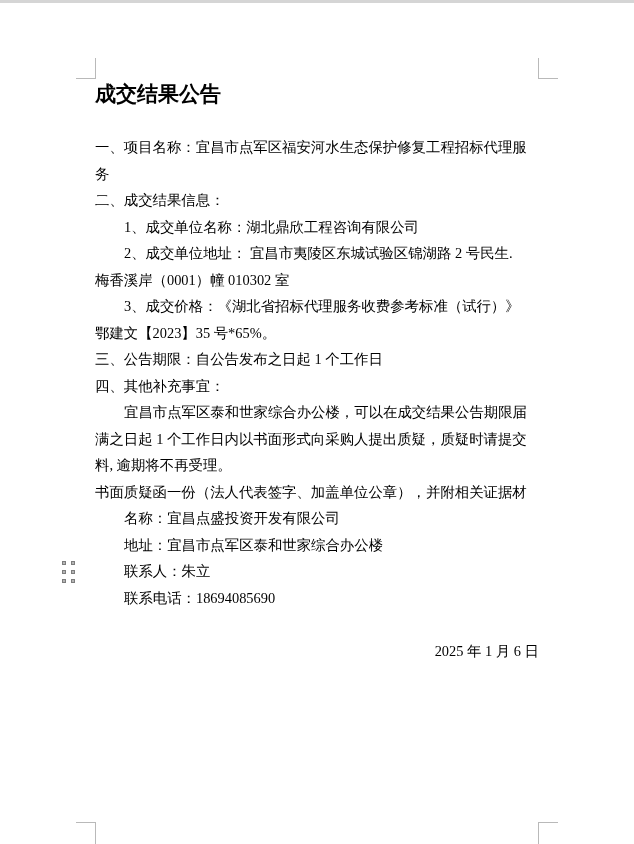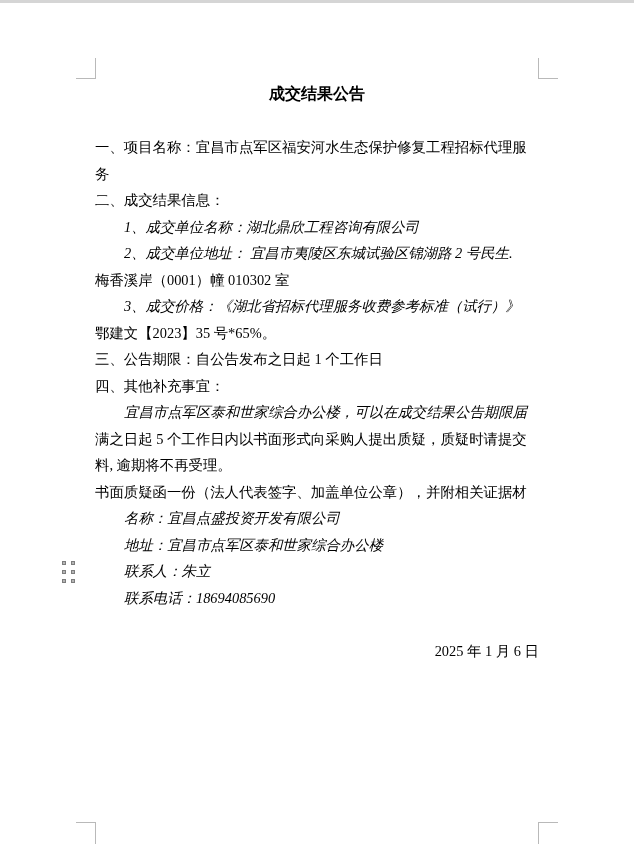--- a/index.html
+++ b/index.html
@@ -47,26 +47,25 @@
   }
   
   .content {
     position: absolute; left: 95px; top: 81px;
     width: 444px;
     font-size: 14.4px;
     line-height: 26.5px;
   }
   .line { height: 26.5px; white-space: pre; overflow: visible; }
   .line.title {
-    font-size: 16px;
+    font-size: 21px;
     font-weight: 700;
-    text-align: center;
     white-space: normal;
   }
-  .line.indent { padding-left: 29px; font-style: italic; }
+  .line.indent { padding-left: 29px; }
   .line.right { text-align: right; }
   .lbl { font-weight: 400; }
 </style>
 </head>
 <body>
 
 <div class="page">
 
   <div class="top-band"></div>
 
@@ -97,21 +96,21 @@
     <div class="line indent">1、成交单位名称：湖北鼎欣工程咨询有限公司</div>
     <div class="line indent">2、成交单位地址： 宜昌市夷陵区东城试验区锦湖路 2 号民生.</div>
     <div class="line">梅香溪岸（0001）幢 010302 室</div>
     <div class="line indent">3、成交价格：《湖北省招标代理服务收费参考标准（试行）》</div>
     <div class="line">鄂建文【2023】35 号*65%。</div>
 
     <div class="line"><span class="lbl">三、公告期限：</span><span>自公告发布之日起 1 个工作日</span></div>
 
     <div class="line"><span class="lbl">四、其他补充事宜：</span></div>
     <div class="line indent">宜昌市点军区泰和世家综合办公楼，可以在成交结果公告期限届</div>
-    <div class="line">满之日起 5 个工作日内以书面形式向采购人提出质疑，质疑时请提交</div>
+    <div class="line">满之日起 1 个工作日内以书面形式向采购人提出质疑，质疑时请提交</div>
     <div class="line">料, 逾期将不再受理。</div>
     <div class="line">书面质疑函一份（法人代表签字、加盖单位公章），并附相关证据材</div>
 
 
     <div class="line indent">名称：宜昌点盛投资开发有限公司</div>
     <div class="line indent">地址：宜昌市点军区泰和世家综合办公楼</div>
     <div class="line indent">联系人：朱立</div>
     <div class="line indent">联系电话：18694085690</div>
 
     <div class="line"></div>

